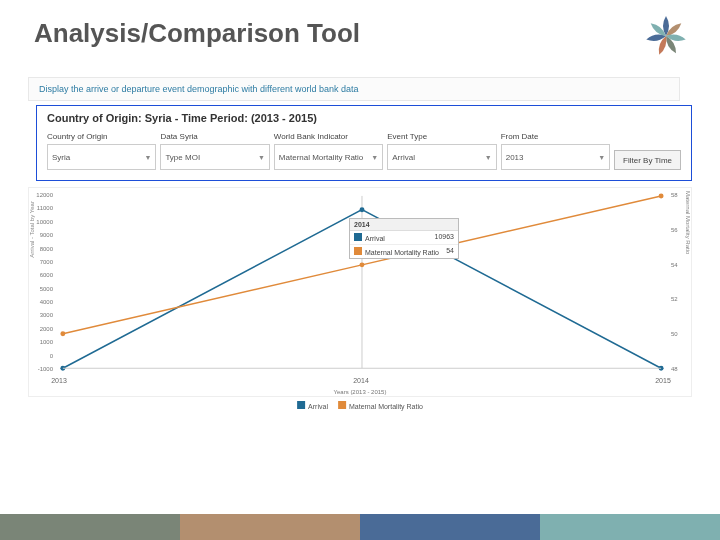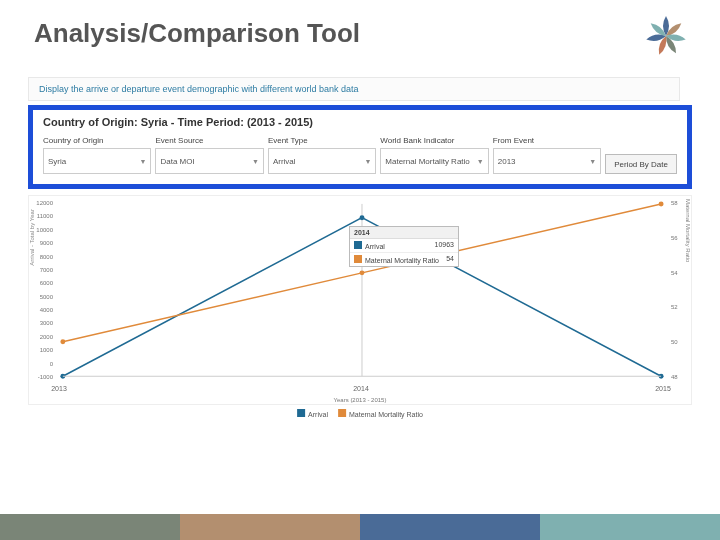--- a/index.html
+++ b/index.html
@@ -2,21 +2,21 @@
 <html><head>
 <meta charset="utf-8">
 <style>
   *{box-sizing:border-box;margin:0;padding:0;font-family:Arial,Helvetica,sans-serif}
   body{width:720px;height:540px;background:#fff;position:relative;overflow:hidden}
   .title{font-size:26px;font-weight:700;color:#555;padding:18px 4px 0 34px}
   .logo{position:absolute;top:6px;right:24px;width:60px;height:60px}
   .well{margin:28px 40px 0 28px;border:1px solid #e8e8e8;background:#fbfbfb;padding:6px 10px}
   .desc{color:#2e7ca3;font-size:9px}
   .src{color:#666;font-size:9px;margin-top:6px}
-  .panel{margin:4px 28px 0 28px;border:5px solid #1d4ed8;padding:6px 10px 10px 10px}
+  .panel{margin:4px 28px 0 36px;border:1px solid #1d4ed8;padding:6px 10px 10px 10px}
   .sub{font-size:11px;font-weight:700;color:#333}
   .filters{display:flex;gap:4px;margin-top:8px;align-items:flex-end}
   .fld{display:flex;flex-direction:column;flex:1}
   .fld label{font-size:8px;color:#444;margin-bottom:3px}
   .sel{height:26px;border:1px solid #ccc;background:#fff;font-size:8px;color:#555;display:flex;align-items:center;justify-content:space-between;padding:0 4px}
   .chev{font-size:7px;color:#888}
   .btn{height:20px;border:1px solid #bbb;background:#f4f4f4;font-size:8px;color:#444;padding:0 8px;display:flex;align-items:center;white-space:nowrap}
   .chartwrap{margin:6px 28px 0 28px;height:210px;border:1px solid #eee;position:relative}
   .chart{width:100%;height:100%}
   .yl{position:absolute;font-size:6px;color:#777;left:2px;text-align:right;width:22px}
@@ -59,48 +59,48 @@
   <div class="sub">Country of Origin: Syria - Time Period: (2013 - 2015)</div>
   <div class="filters">
     <div class="fld">
         <label>Country of Origin</label>
       <div class="sel">
           <span>Syria</span>
           <span class="chev">▼</span>
         </div>
       </div>
     <div class="fld">
-        <label>Event Source</label>
+        <label>Data Syria</label>
       <div class="sel">
-          <span>Data MOI</span>
+          <span>Type MOI</span>
+          <span class="chev">▼</span>
+        </div>
+      </div>
+    <div class="fld">
+        <label>World Bank Indicator</label>
+      <div class="sel">
+          <span>Maternal Mortality Ratio</span>
           <span class="chev">▼</span>
         </div>
       </div>
     <div class="fld">
         <label>Event Type</label>
       <div class="sel">
           <span>Arrival</span>
           <span class="chev">▼</span>
         </div>
       </div>
     <div class="fld">
-        <label>World Bank Indicator</label>
-      <div class="sel">
-          <span>Maternal Mortality Ratio</span>
-          <span class="chev">▼</span>
-        </div>
-      </div>
-    <div class="fld">
-        <label>From Event</label>
+        <label>From Date</label>
       <div class="sel">
           <span>2013</span>
           <span class="chev">▼</span>
         </div>
       </div>
-    <div class="btn">Period By Date</div>
+    <div class="btn">Filter By Time</div>
   </div>
 </div>
 
 <div class="chartwrap">
   <svg class="chart" id="chart-svg" viewBox="0 0 660 210">
       <line x1="332" y1="8" x2="332" y2="182" stroke="#ccc" stroke-width="1"></line>
       <polyline points="30,182 332,21.87984615384616 634,182" fill="none" stroke="#1f6a93" stroke-width="1.5"></polyline>
       <polyline points="30,147.20000000000002 332,77.60000000000001 634,8" fill="none" stroke="#e08a3a" stroke-width="1.5"></polyline>
       <circle cx="30" cy="182" r="2.5" fill="#1f6a93"></circle>
       <circle cx="332" cy="21.87984615384616" r="2.5" fill="#1f6a93"></circle>

